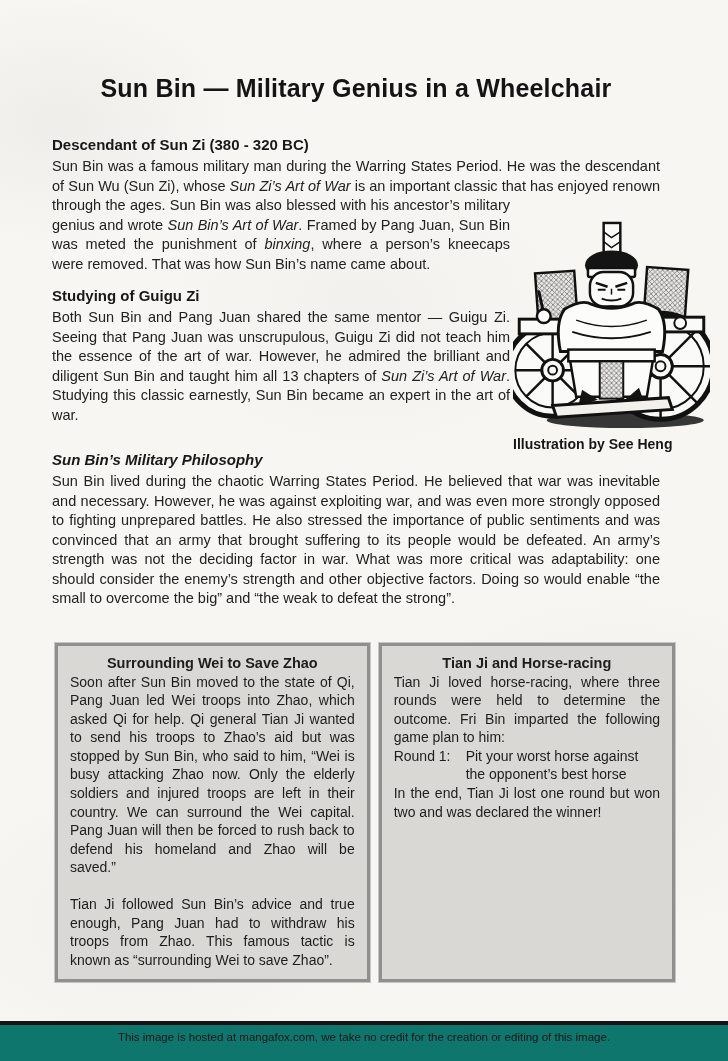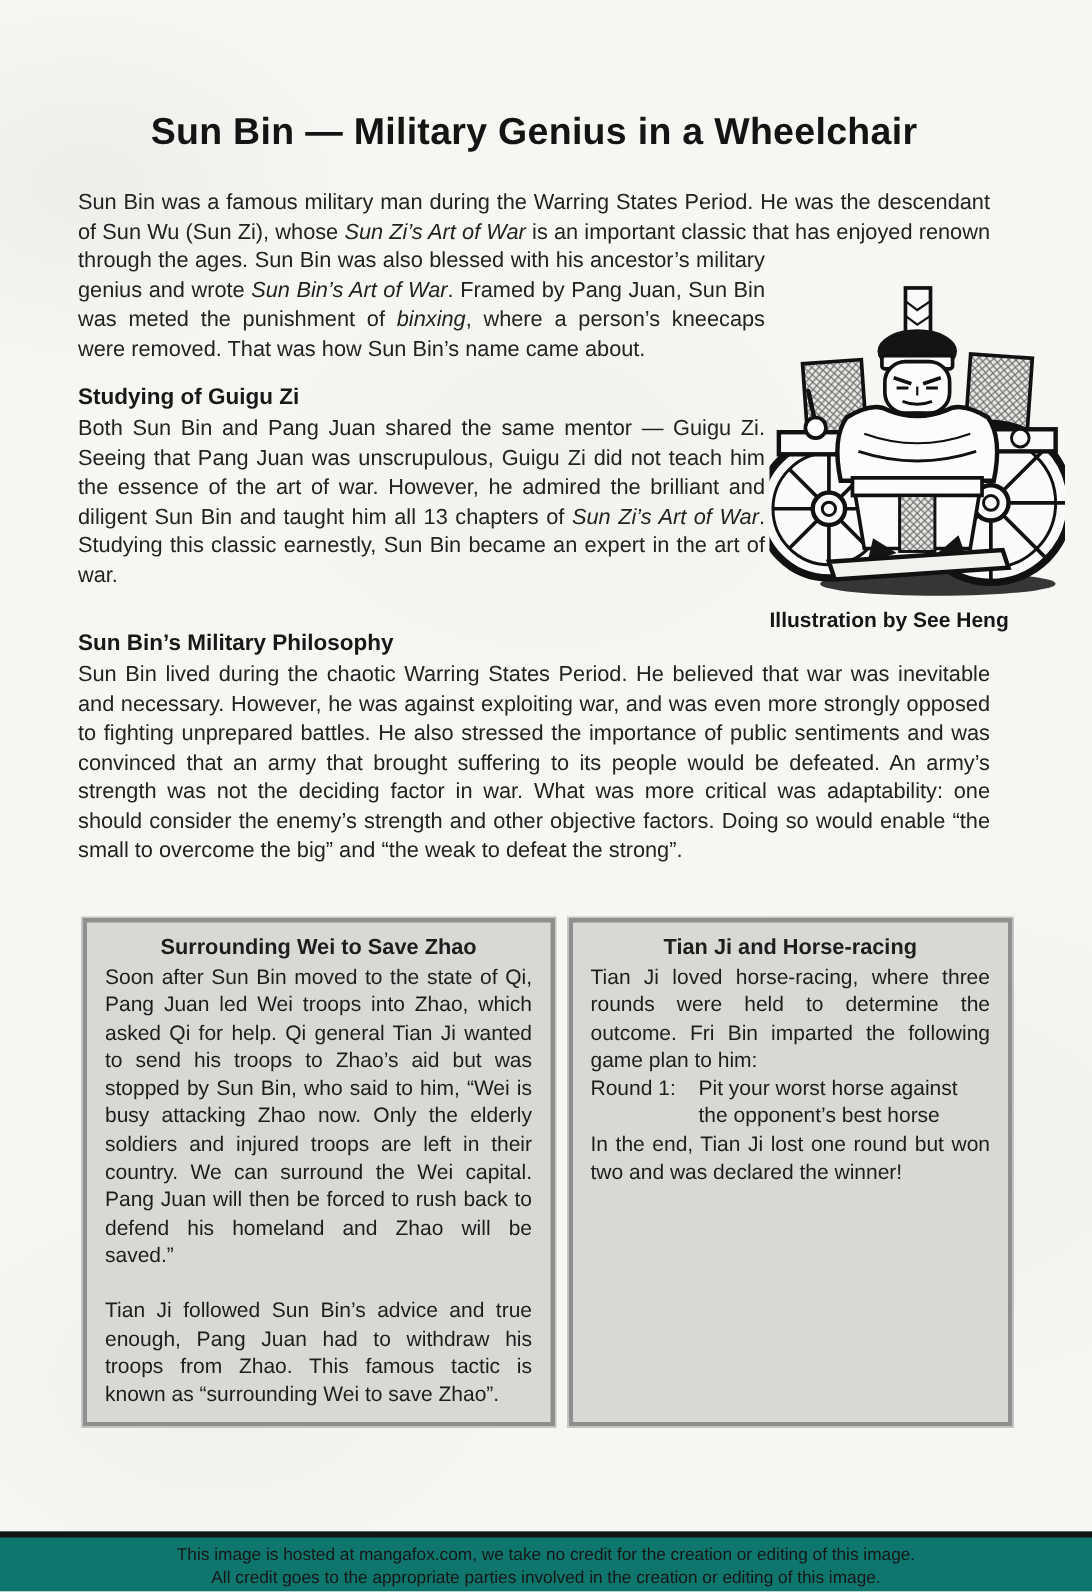--- a/index.html
+++ b/index.html
@@ -14,28 +14,28 @@
     background-color:#f7f6f3;
     background-image:
       radial-gradient(ellipse 260px 180px at 8% 12%, rgba(120,120,120,0.07), transparent 70%),
       radial-gradient(ellipse 300px 220px at 50% 30%, rgba(140,140,140,0.05), transparent 70%),
       radial-gradient(ellipse 360px 260px at 85% 75%, rgba(140,140,140,0.06), transparent 70%),
       radial-gradient(ellipse 300px 200px at 20% 90%, rgba(120,120,120,0.05), transparent 70%);
     padding:74px 68px 0 52px;
   }
   .title{
     font-size:25px; font-weight:bold; text-align:center;
-    letter-spacing:0.2px; margin-bottom:23px; color:#141414;
+    letter-spacing:0.2px; margin-bottom:33px; color:#141414;
   }
   h2.sec{ font-size:15px; font-weight:bold; margin:13px 0 4px 0; color:#181818;}
   p.body{
     font-size:14.5px; line-height:19.5px; text-align:justify; color:#222;
   }
   i{ font-style:italic; }
-  .clr{ clear:both; }
+  .clr{ clear:both;font-style:italic; }
   
   .float-spacer{ float:right; width:1px; height:58px; margin-right:-1px; }
   .illo-float{ float:right; clear:right; width:150px; height:236px; }
   .illo-art{ width:197px; margin-left:3px; margin-top:6px; }
   .illo-art svg{ display:block; }
   .illo-caption{
     width:197px; margin-left:3px; text-align:left;
     font-size:14px; font-weight:bold; margin-top:2px; color:#161616;
     white-space:nowrap;
   }
@@ -64,20 +64,21 @@
   }
 </style>
 </head>
 <body>
 
 <div class="viewport">
   <div class="scan">
 
     <div class="title">Sun Bin — Military Genius in a Wheelchair</div>
 
+    <h2 class="sec">Descendant of Sun Zi (380 - 320 BC)</h2>
 
     <p class="body"><span class="float-spacer"></span><span class="illo-float">
           <span class="illo-art" style="display:block;">
           <svg width="197" height="212" viewBox="0 0 200 216" xmlns="http://www.w3.org/2000/svg">
             <defs>
               <pattern id="wv" patternUnits="userSpaceOnUse" width="5" height="5">
                 <rect width="5" height="5" fill="#e9e8e5"></rect>
                 <path d="M0 0L5 5M5 0L0 5" stroke="#6f6f6f" stroke-width="0.8"></path>
               </pattern>
             </defs>
@@ -170,15 +171,14 @@
           </div>
         </div>
         <div class="box-outro">In the end, Tian Ji lost one round but won two and was declared the winner!</div>
       </div>
 
     </div>
   </div>
 
   <div class="footer">
     <div>This image is hosted at mangafox.com, we take no credit for the creation or editing of this image.</div>
-    <div>All credit goes to the appropriate parties involved in the creation or editing of this image.</div>
   </div>
 </div>
 
 </body></html>

